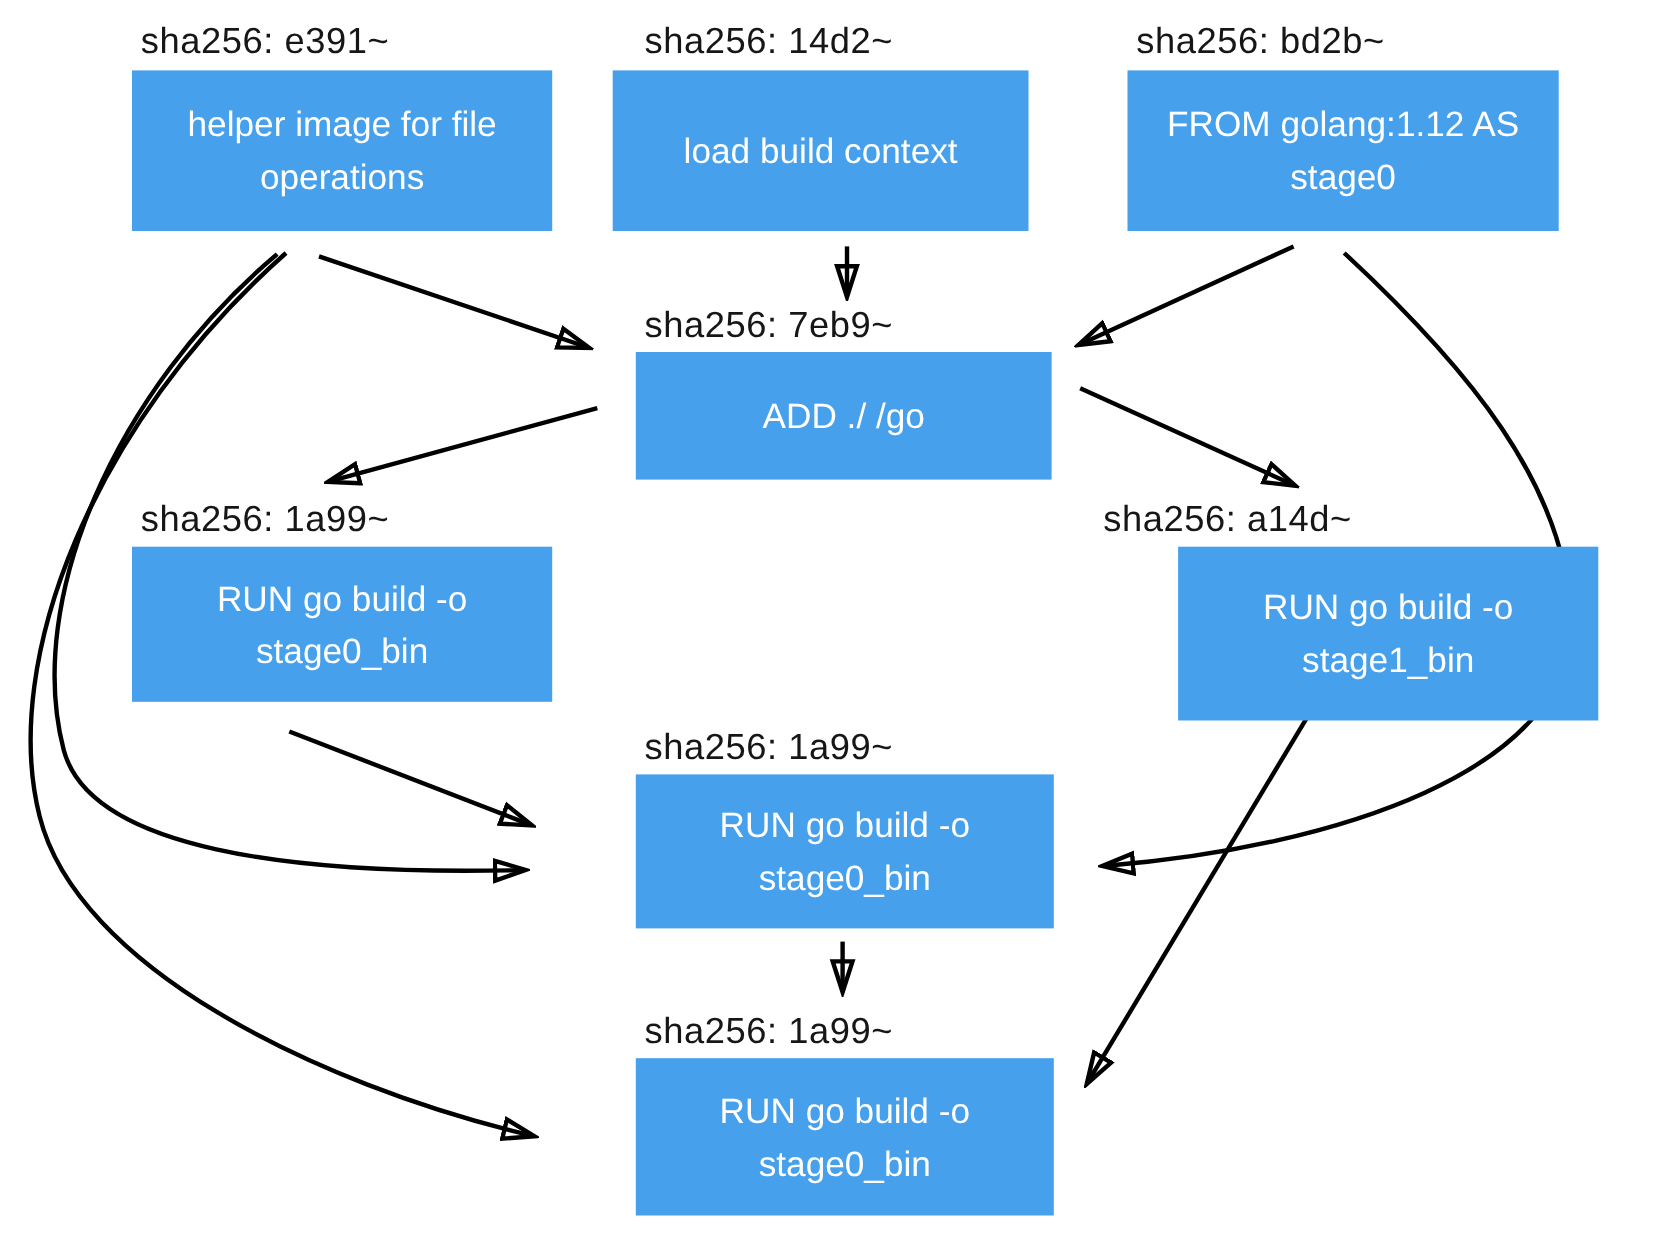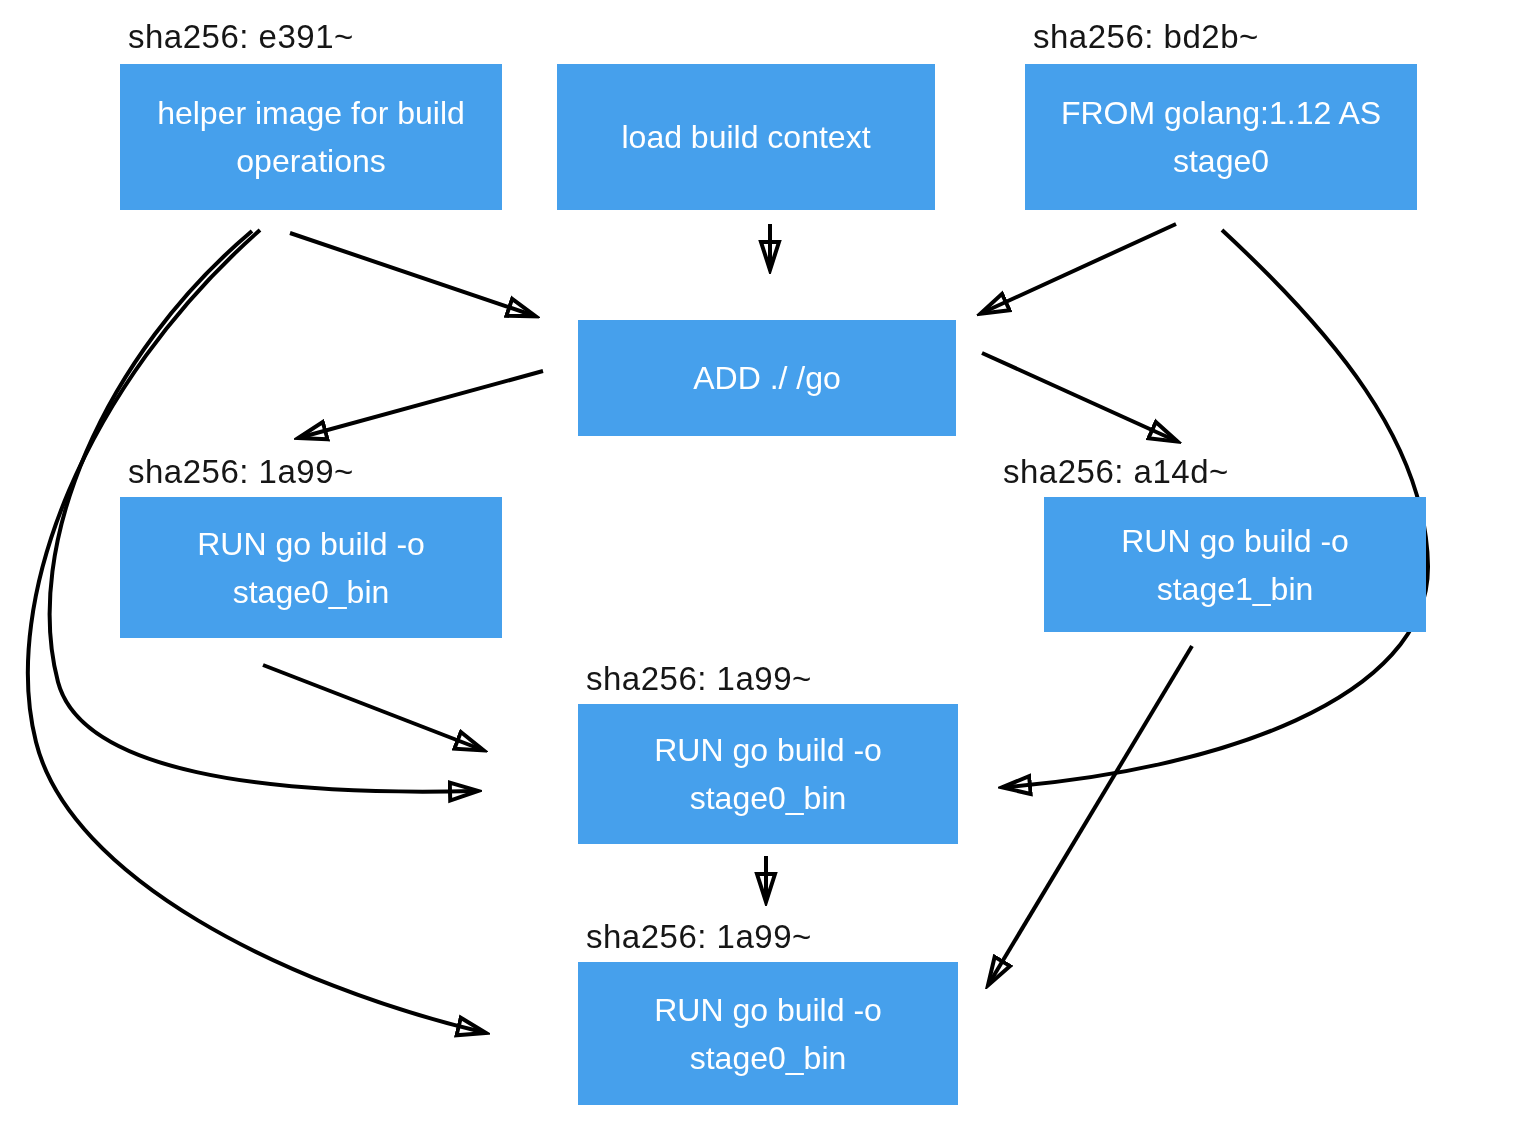--- a/index.html
+++ b/index.html
@@ -53,21 +53,21 @@
   #hash-from     { left: 1033px; top: 18px;  }
   #box-from      { left: 1025px; top: 64px;  width: 392px; height: 146px; }
 
   #hash-add      { left: 586px;  top: 276px; }
   #box-add       { left: 578px;  top: 320px; width: 378px; height: 116px; }
 
   #hash-run0     { left: 128px;  top: 453px; }
   #box-run0      { left: 120px;  top: 497px; width: 382px; height: 141px; }
 
   #hash-run1     { left: 1003px; top: 453px; }
-  #box-run1      { left: 1044px; top: 497px; width: 382px; height: 135px; }
+  #box-run1      { left: 1071px; top: 497px; width: 382px; height: 158px; }
 
   #hash-run0mid  { left: 586px;  top: 660px; }
   #box-run0mid   { left: 578px;  top: 704px; width: 380px; height: 140px; }
 
   #hash-run0bot  { left: 586px;  top: 918px; }
   #box-run0bot   { left: 578px;  top: 962px; width: 380px; height: 143px; }
 </style>
 </head>
 <body>
 
@@ -86,27 +86,29 @@
     <path d="M982 353 L1174 440" marker-end="url(#arrow)"></path>
     <path d="M263 665 L480 749" marker-end="url(#arrow)"></path>
     <path d="M252 231 C 105 355, 22 545, 58 682 C 82 772, 265 796, 474 791" marker-end="url(#arrow)"></path>
     <path d="M260 230 C 85 385, 0 600, 36 742 C 70 878, 285 985, 482 1032" marker-end="url(#arrow)"></path>
     <path d="M1222 230 C 1332 332, 1426 442, 1428 566 C 1429 700, 1215 770, 1006 787" marker-end="url(#arrow)"></path>
     <path d="M1192 646 L990 982" marker-end="url(#arrow)"></path>
     <path d="M766 856 L766 898" marker-end="url(#arrow)"></path>
   </svg>
 
   <div class="hash-label" id="hash-helper">sha256: e391~</div>
-  <div class="node-box" id="box-helper">helper image for build operations</div>
+  <div class="node-box" id="box-helper">helper image for file operations</div>
 
+  <div class="hash-label" id="hash-context">sha256: 14d2~</div>
   <div class="node-box" id="box-context">load build context</div>
 
   <div class="hash-label" id="hash-from">sha256: bd2b~</div>
   <div class="node-box" id="box-from">FROM golang:1.12 AS stage0</div>
 
+  <div class="hash-label" id="hash-add">sha256: 7eb9~</div>
   <div class="node-box" id="box-add">ADD ./ /go</div>
 
   <div class="hash-label" id="hash-run0">sha256: 1a99~</div>
   <div class="node-box" id="box-run0">RUN go build -o stage0_bin</div>
 
   <div class="hash-label" id="hash-run1">sha256: a14d~</div>
   <div class="node-box" id="box-run1">RUN go build -o stage1_bin</div>
 
   <div class="hash-label" id="hash-run0mid">sha256: 1a99~</div>
   <div class="node-box" id="box-run0mid">RUN go build -o stage0_bin</div>

